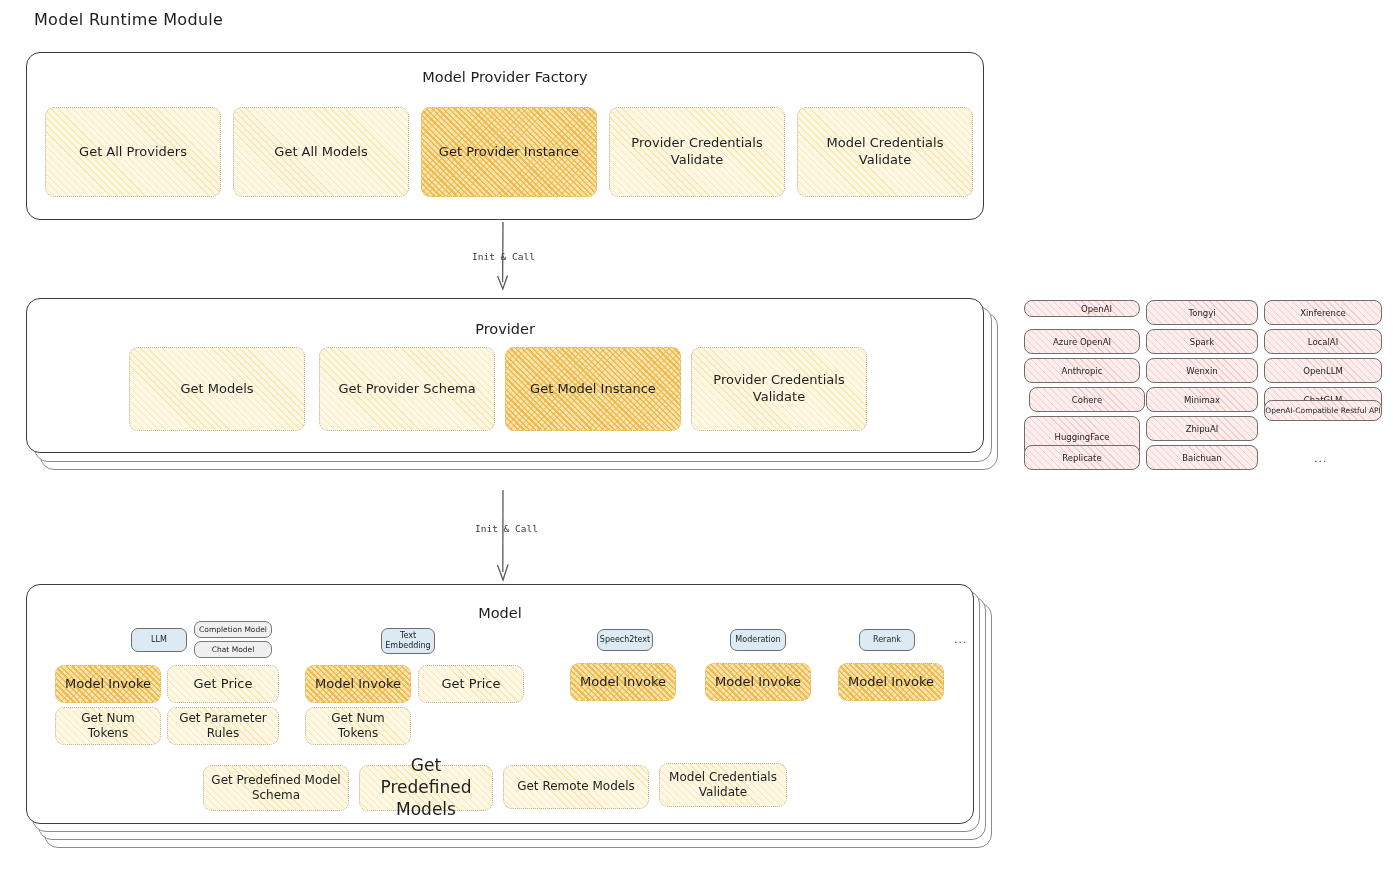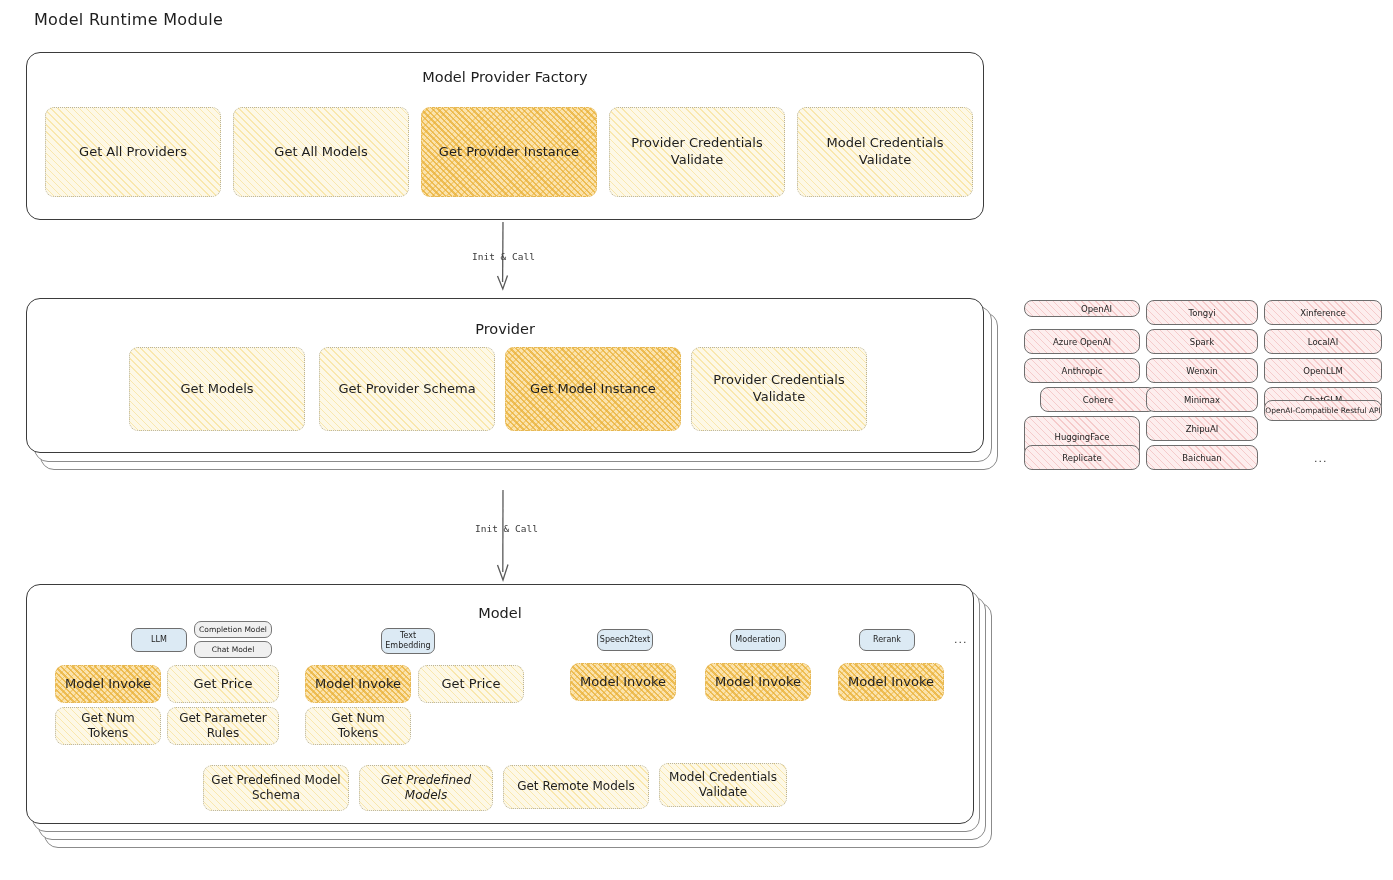--- a/index.html
+++ b/index.html
@@ -114,34 +114,34 @@
   <div class="node hand" style="left:292px;top:48px;width:176px;height:84px;">Get Provider Schema</div>
   <div class="node strong hand" style="left:478px;top:48px;width:176px;height:84px;">Get Model Instance</div>
   <div class="node hand" style="left:664px;top:48px;width:176px;height:84px;">Provider Credentials Validate</div>
 </div>
 
 <div style="position:absolute;left:1024px;top:300px;width:360px;height:175px;">
 
   <div class="tag hand" style="left:0px;top:0px;width:116px;height:17px;padding-left:29px;">OpenAI</div>
   <div class="tag hand" style="left:0px;top:29px;width:116px;height:25px;">Azure OpenAI</div>
   <div class="tag hand" style="left:0px;top:58px;width:116px;height:25px;">Anthropic</div>
-  <div class="tag hand" style="left:16px;top:87px;width:116px;height:25px;">Cohere</div>
+  <div class="tag hand" style="left:5px;top:87px;width:116px;height:25px;">Cohere</div>
   <div class="tag hand" style="left:0px;top:116px;width:116px;height:41px;">HuggingFace</div>
   <div class="tag hand" style="left:0px;top:145px;width:116px;height:25px;">Replicate</div>
 
   <div class="tag hand" style="left:122px;top:0px;width:112px;height:25px;">Tongyi</div>
   <div class="tag hand" style="left:122px;top:29px;width:112px;height:25px;">Spark</div>
   <div class="tag hand" style="left:122px;top:58px;width:112px;height:25px;">Wenxin</div>
   <div class="tag hand" style="left:122px;top:87px;width:112px;height:25px;">Minimax</div>
   <div class="tag hand" style="left:122px;top:116px;width:112px;height:25px;">ZhipuAI</div>
   <div class="tag hand" style="left:122px;top:145px;width:112px;height:25px;">Baichuan</div>
 
   <div class="tag hand" style="left:240px;top:0px;width:118px;height:25px;">Xinference</div>
   <div class="tag hand" style="left:240px;top:29px;width:118px;height:25px;">LocalAI</div>
-  <div class="tag hand" style="left:240px;top:58px;width:118px;height:25px;border-radius:6px;">OpenLLM</div>
+  <div class="tag hand" style="left:240px;top:58px;width:118px;height:25px;">OpenLLM</div>
   <div class="tag hand" style="left:240px;top:87px;width:118px;height:25px;">ChatGLM</div>
   <div class="tag hand" style="left:240px;top:100px;width:118px;height:21px;font-size:7.5px;">OpenAI-Compatible Restful API</div>
   <div class="tags-ellipsis hand" style="left:290px;top:152px;">...</div>
 </div>
 
 <div class="arrow" style="left:489px;top:490px;width:34px;height:94px;">
   <svg width="34" height="94" viewBox="0 0 34 94">
     <path d="M14 0 L13.8 82" stroke="#5a5a5a" stroke-width="1.3" fill="none"></path>
     <path d="M8.5 75 L14 90 L19 74.5" stroke="#5a5a5a" stroke-width="1.3" fill="none"></path>
   </svg>
@@ -174,16 +174,16 @@
 
   <div class="badge hand" style="left:703px;top:44px;width:56px;height:22px;">Moderation</div>
   <div class="node strong hand" style="left:678px;top:78px;width:106px;height:38px;">Model Invoke</div>
 
   <div class="badge hand" style="left:832px;top:44px;width:56px;height:22px;">Rerank</div>
   <div class="node strong hand" style="left:811px;top:78px;width:106px;height:38px;">Model Invoke</div>
 
   <div class="model-ellipsis hand" style="left:927px;top:48px;">...</div>
 
   <div class="node hand" style="left:176px;top:180px;width:146px;height:46px;font-size:12px;">Get Predefined Model Schema</div>
-  <div class="node hand" style="left:332px;top:180px;width:134px;height:46px;font-size:12px;font-style:italic;">Get Predefined Models</div>
+  <div class="node hand" style="left:332px;top:180px;width:134px;height:46px;font-size:17px;">Get Predefined Models</div>
   <div class="node hand" style="left:476px;top:180px;width:146px;height:44px;font-size:12px;">Get Remote Models</div>
   <div class="node hand" style="left:632px;top:178px;width:128px;height:44px;font-size:12px;">Model Credentials Validate</div>
 </div>
 
 </body></html>

